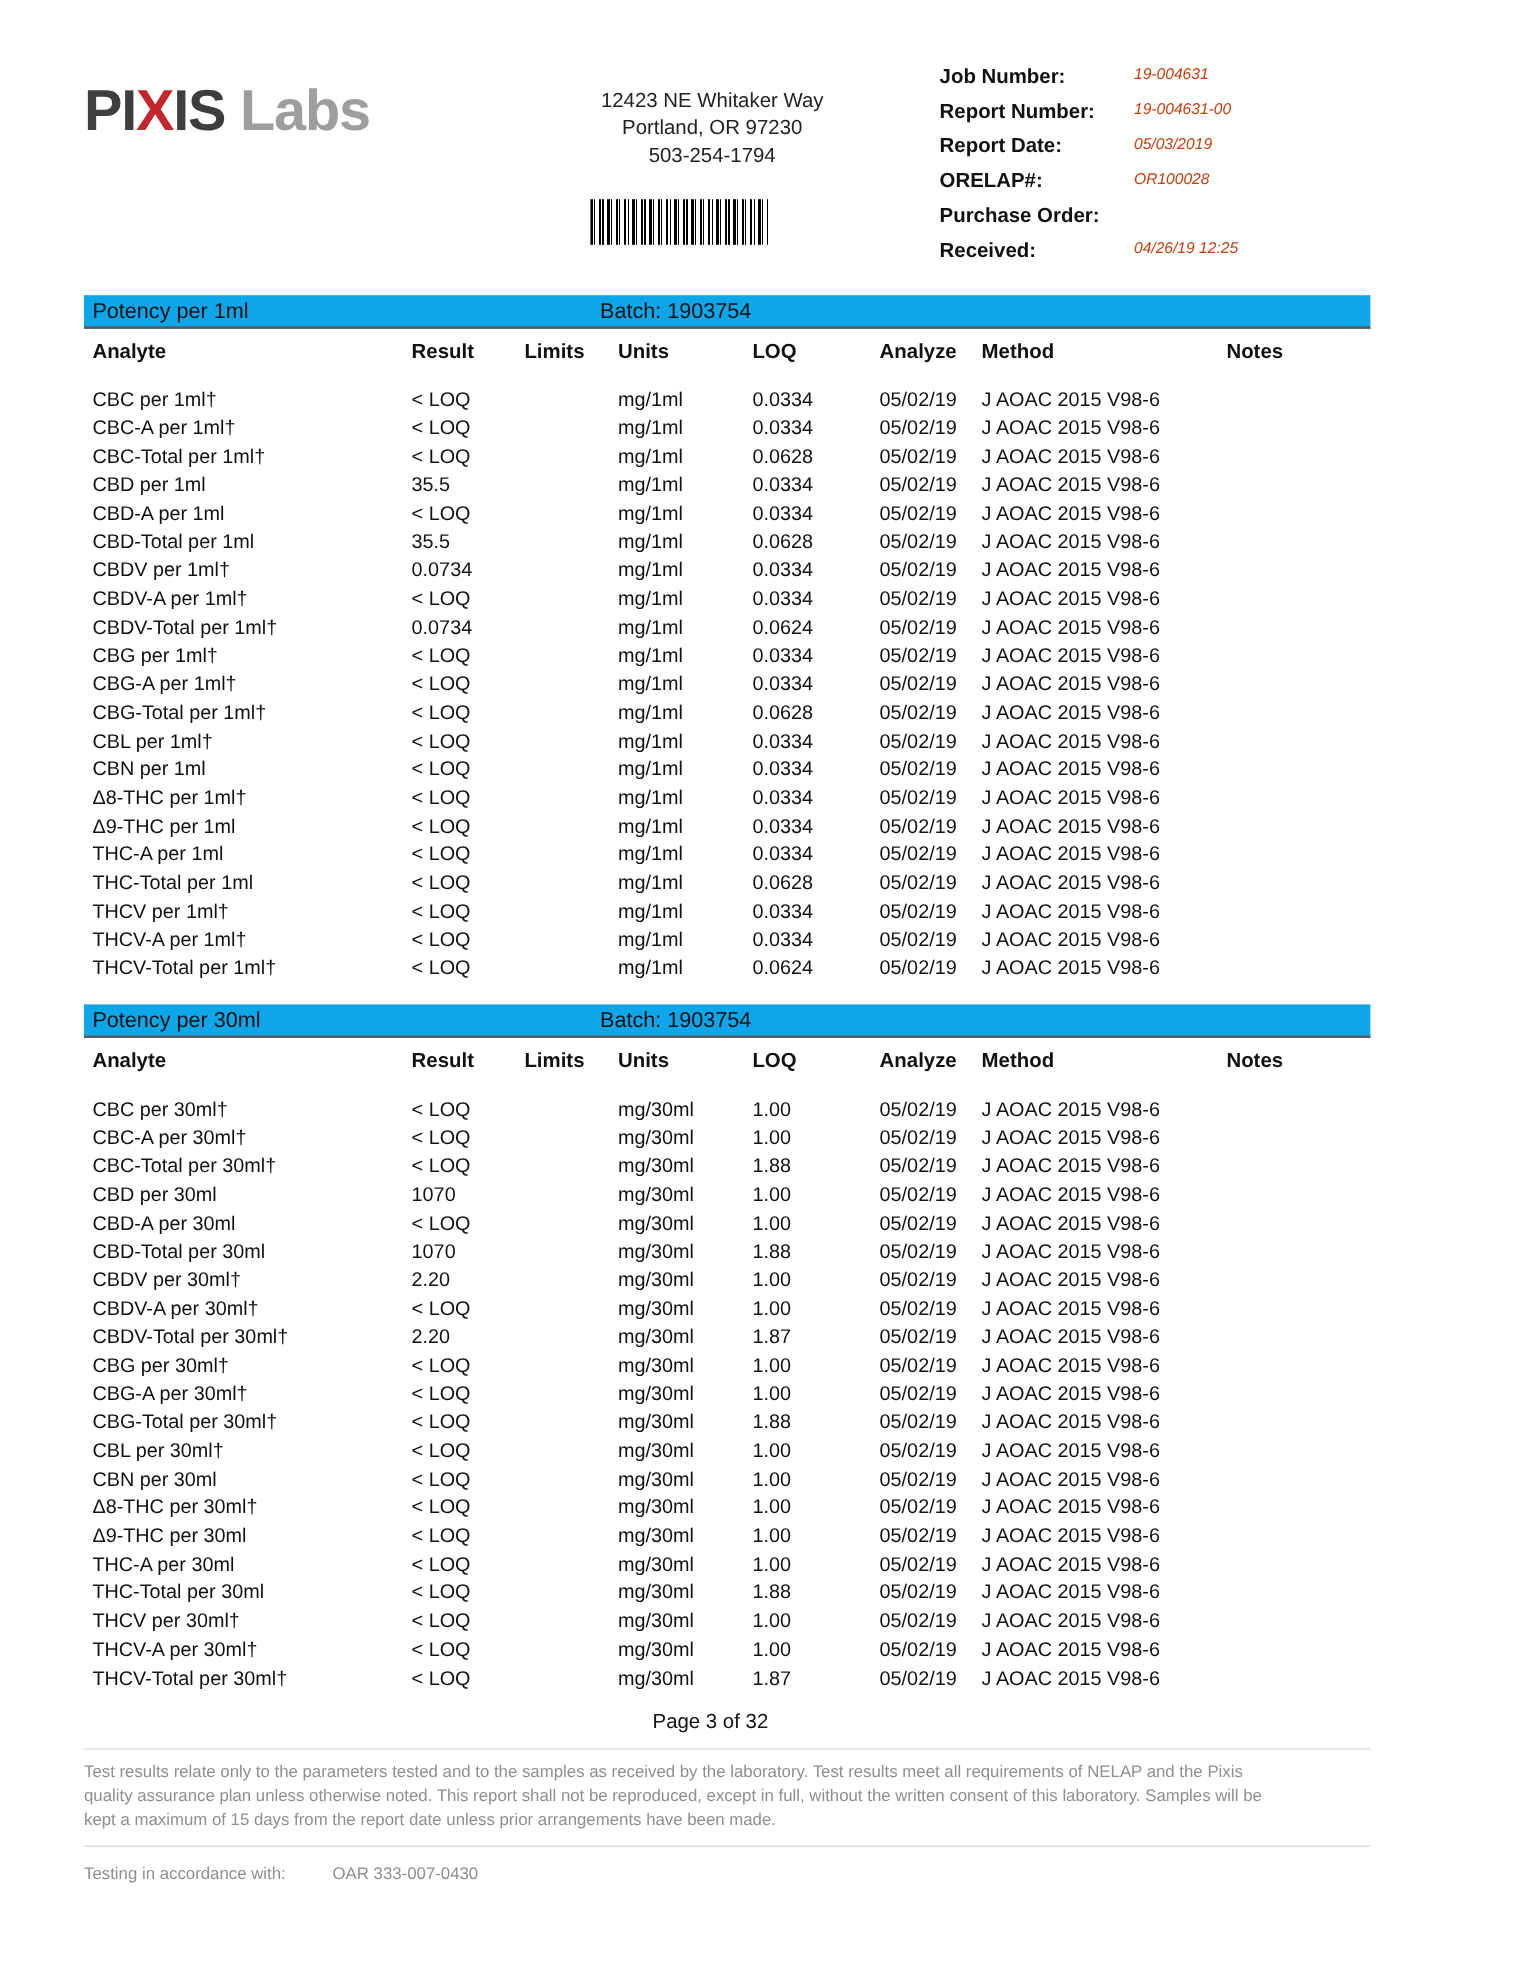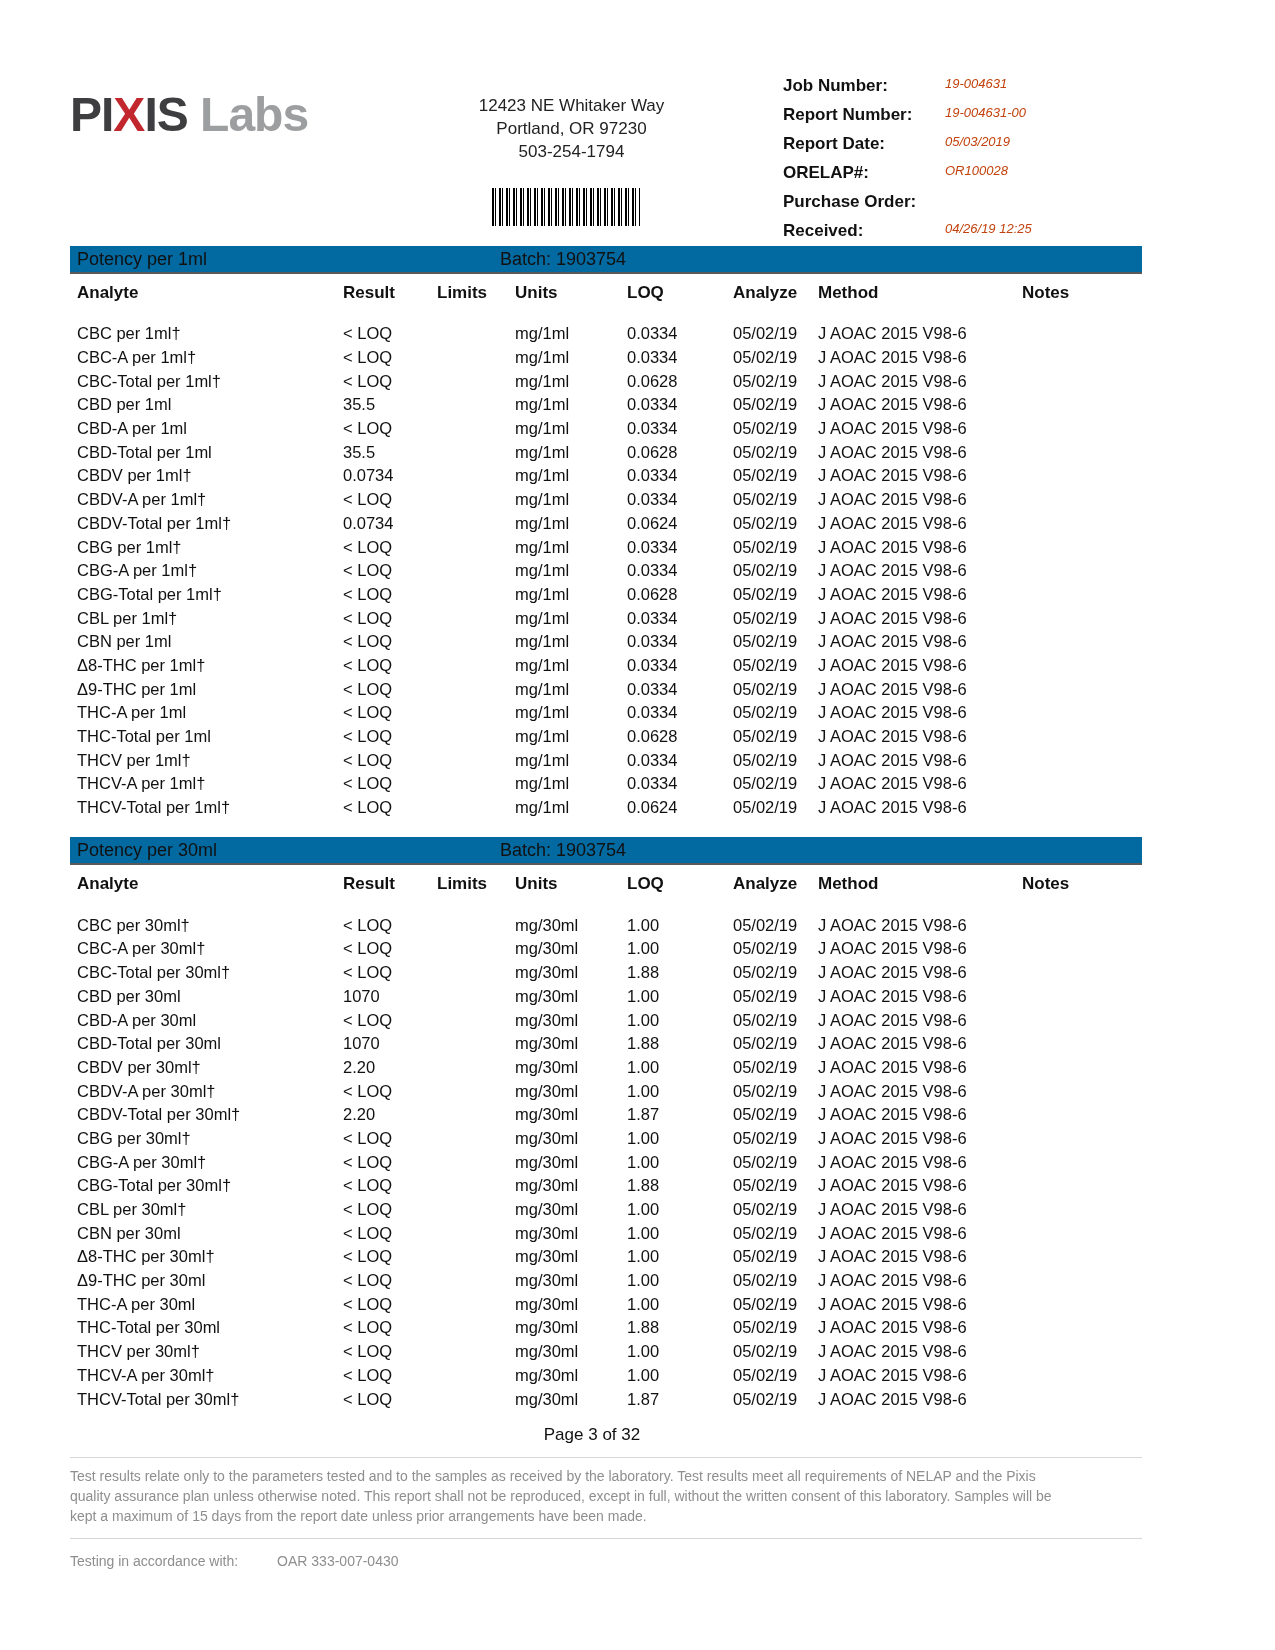--- a/index.html
+++ b/index.html
@@ -5,48 +5,48 @@
   * { margin: 0; padding: 0; box-sizing: border-box; }
   html, body { background: #ffffff; }
   body {
     width: 1275px; height: 1650px;
     font-family: "Liberation Sans", "DejaVu Sans", sans-serif;
     color: #111; position: relative; overflow: hidden;
   }
   .page { position: absolute; inset: 0; }
 
   
-  .header { position: absolute; top: 0; left: 0; width: 1275px; height: 246px; margin-top: 22px; }
+  .header { position: absolute; top: 0; left: 0; width: 1275px; height: 246px; }
   .logo { position: absolute; left: 70px; top: 68px; }
   .logo-line1 { font-size: 48px; font-weight: bold; letter-spacing: -1px; line-height: 50px; }
   .logo-pixis { color: #3e3e40; }
   .logo-x { color: #c1272d; }
   .logo-labs { color: #9c9ea0; font-weight: bold; }
   .logo-line2 { display: flex; align-items: center; gap: 7px; margin-top: 2px; margin-left: 10px; }
   .leaf { width: 34px; height: 34px; }
   .tagline { font-size: 21px; font-weight: bold; color: #2e2e30; }
 
-  .address { position: absolute; left: 449px; top: 72px; width: 245px; text-align: center;
+  .address { position: absolute; left: 471px; top: 72px; width: 245px; text-align: center;
              font-size: 17px; line-height: 23px; color: #222; }
 
   .barcode { position: absolute; left: 492px; top: 166px; width: 148px; height: 38px;
     background: repeating-linear-gradient(90deg,
       #000 0px, #000 2px, #fff 2px, #fff 3px,
       #000 3px, #000 4px, #fff 4px, #fff 7px,
       #000 7px, #000 9px, #fff 9px, #fff 10px,
       #000 10px, #000 11px, #fff 11px, #fff 14px); }
 
   .info { position: absolute; left: 783px; top: 54px; width: 400px; }
   .info-row { display: flex; margin-bottom: 9px; }
   .info-label { width: 162px; font-size: 17px; font-weight: bold; color: #111; }
   .info-value { font-size: 13px; color: #c2410c; font-style: italic; }
 
   
   .content { position: absolute; left: 70px; top: 246px; width: 1072px; }
-  .band { height: 28px; background: #0369a1; border-bottom: 2px solid #5a5a5a;
+  .band { height: 28px; background: #0ea5e9; border-bottom: 2px solid #5a5a5a;
           position: relative; display: flex; align-items: center; }
   .band-title { font-size: 18px; color: #111; padding-left: 7px; }
   .band-batch { position: absolute; left: 430px; font-size: 18px; color: #111; }
 
   .grid-row { display: grid;
     grid-template-columns: 273px 94px 78px 112px 106px 85px 204px 120px; }
   .thead { margin-top: 6px; font-size: 17px; font-weight: bold; height: 26px; align-items: center; }
   .trow { height: 23.7px; align-items: center; font-size: 16.5px; }
   .cell-analyte { padding-left: 7px; }
   .tbody { margin-top: 16px; }

